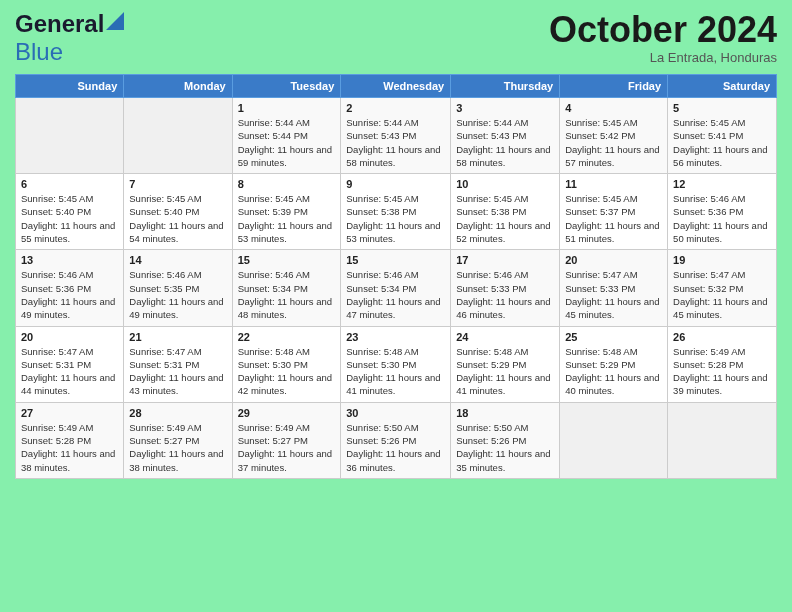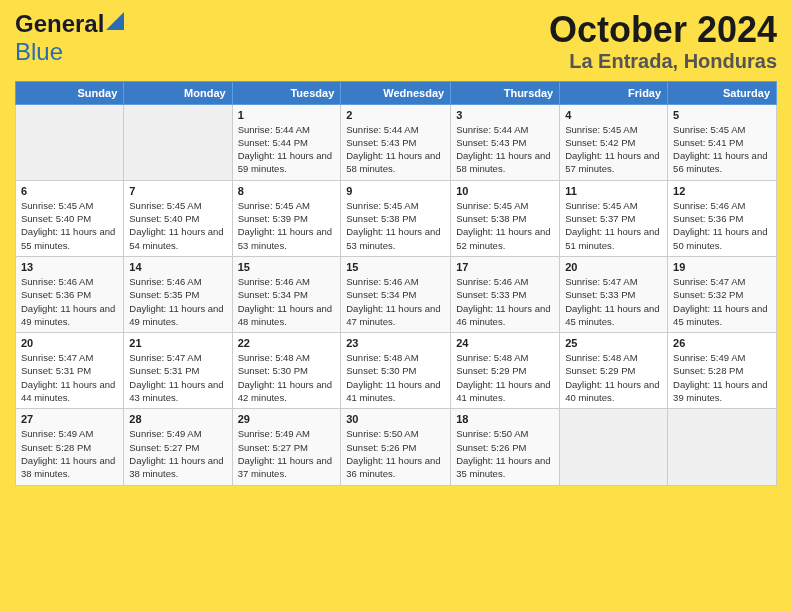--- a/index.html
+++ b/index.html
@@ -6,21 +6,21 @@
     body {
       font-family: Arial, sans-serif;
       background: #fff;
       width: 792px;
       min-height: 612px;
       overflow: hidden;
     }
     .page {
       width: 792px;
       min-height: 612px;
-      background: #fde047;
+      background: #86efac;
       padding: 10px 15px 4px 15px;
     }
     .header {
       display: flex;
       justify-content: space-between;
       align-items: flex-start;
       margin-bottom: 8px;
     }
     .logo {
       display: flex;
@@ -34,22 +34,22 @@
     .title-block {
       text-align: right;
     }
     .title-block h1 {
       font-size: 36px;
       font-weight: bold;
       color: #1a1a1a;
       line-height: 1.1;
     }
     .title-block h2 {
-      font-size: 20px;
-      font-weight: bold;
+      font-size: 13px;
+      font-weight: normal;
       color: #555;
     }
     .calendar {
       width: 100%;
       border-collapse: collapse;
       font-size: 10px;
     }
     .calendar thead th {
       background-color: #3a7bc8;
       color: #fff;

